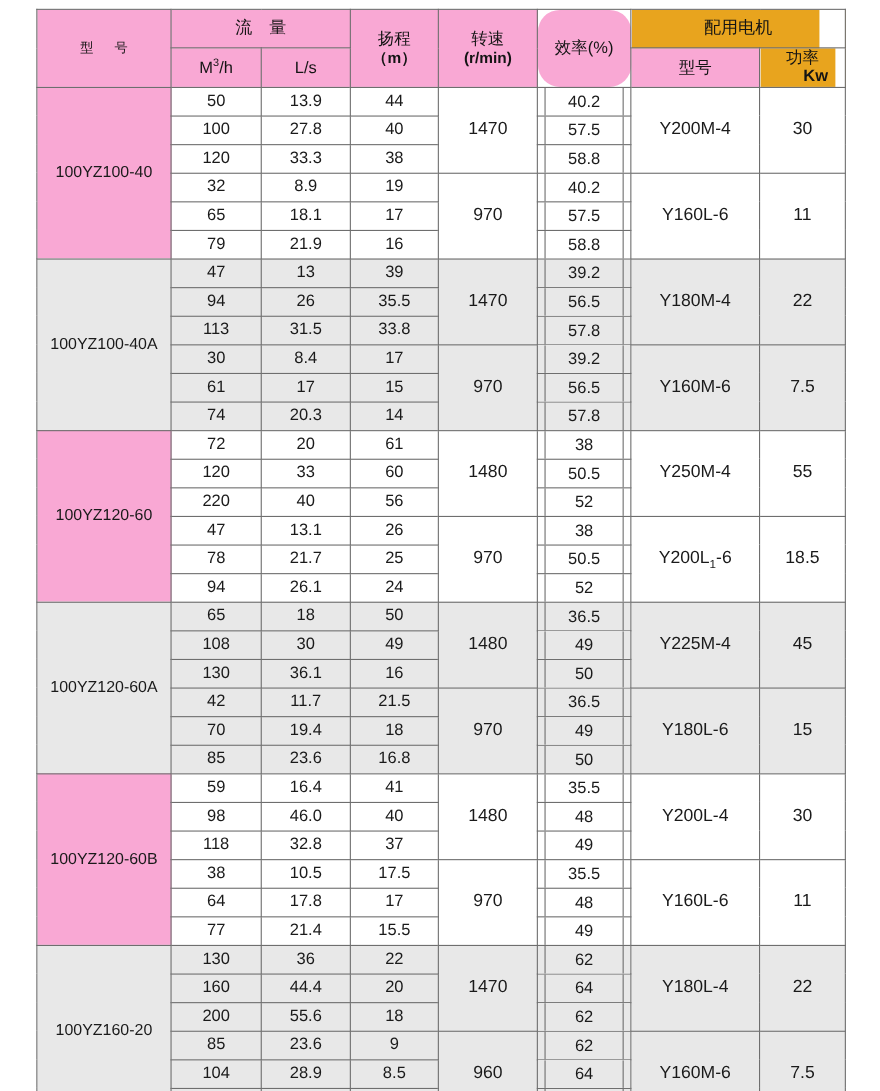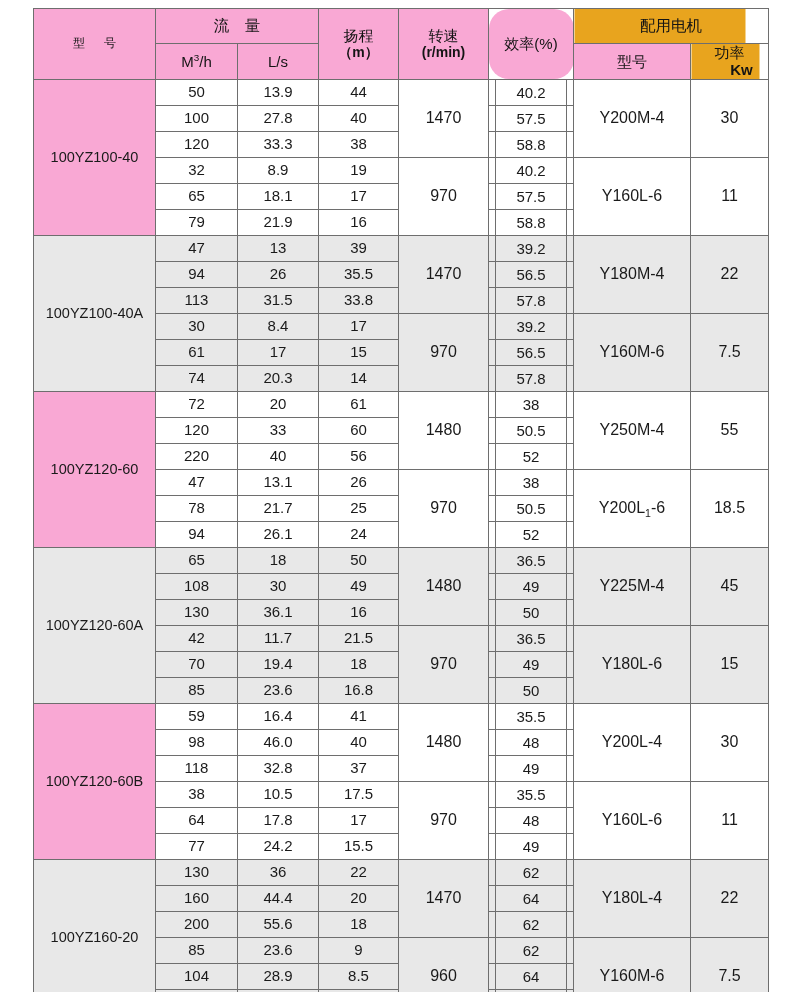--- a/index.html
+++ b/index.html
@@ -430,21 +430,21 @@
         <tr>
           <td class="c-m3h">64</td>
           <td class="c-ls">17.8</td>
           <td class="c-head">17</td>
           <td class="c-eff">
             <span>48</span>
           </td>
         </tr>
         <tr>
           <td class="c-m3h">77</td>
-          <td class="c-ls">24.2</td>
+          <td class="c-ls">21.4</td>
           <td class="c-head">15.5</td>
           <td class="c-eff">
             <span>49</span>
           </td>
         </tr>
       </tbody>
       <tbody class="shade">
         <tr class="grp-start">
           <td class="c-model" rowspan="6">100YZ160-20</td>
           <td class="c-m3h">130</td>

